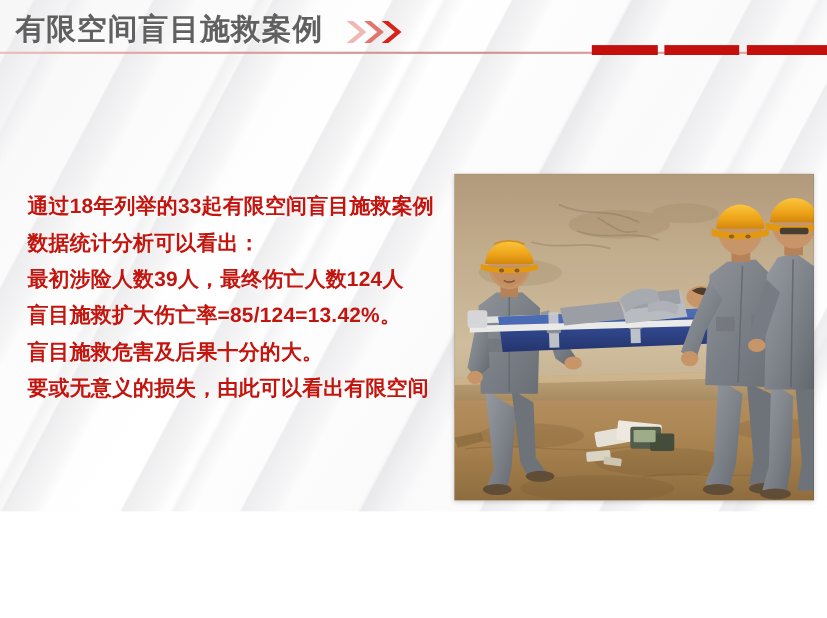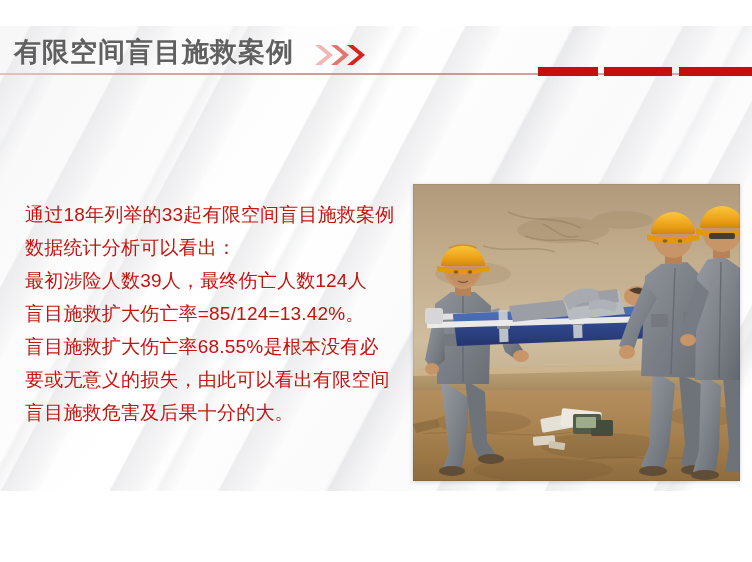--- a/index.html
+++ b/index.html
@@ -14,21 +14,20 @@
     background: #ffffff;
   }
 
   
   .slide {
     position: relative;
     width: 752px;
     height: 465px;
     background: #fdfdfd;
     overflow: hidden;
-    margin-top: 26px;
   }
 
   
   .bg-stripes {
     position: absolute;
     inset: 0;
     background:
       repeating-linear-gradient(
         118deg,
         rgba(255,255,255,0) 0px,
@@ -111,21 +110,21 @@
 
   
   .text-block {
     position: absolute;
     left: 25px;
     top: 172px;
     width: 390px;
   }
   .text-line {
     font-size: 19px;
-    font-weight: normal;
+    font-weight: bold;
     color: #c3140e;
     line-height: 33px;
     letter-spacing: 0.2px;
     white-space: nowrap;
     text-shadow: 0 1px 0 rgba(255,255,255,0.55);
   }
 
   
   .photo {
     position: absolute;
@@ -174,23 +173,22 @@
     <div class="bar-seg s1"></div>
     <div class="bar-seg s2"></div>
     <div class="bar-seg s3"></div>
   </div>
 
   <div class="text-block">
     <div class="text-line">通过18年列举的33起有限空间盲目施救案例</div>
     <div class="text-line">数据统计分析可以看出：</div>
     <div class="text-line">最初涉险人数39人，最终伤亡人数124人</div>
     <div class="text-line">盲目施救扩大伤亡率=85/124=13.42%。</div>
-    <div class="text-line">盲目施救扩大伤亡率68.55%是根本没有必</div>
+    <div class="text-line">盲目施救危害及后果十分的大。</div>
     <div class="text-line">要或无意义的损失，由此可以看出有限空间</div>
-    <div class="text-line">盲目施救危害及后果十分的大。</div>
   </div>
 
   <div class="photo">
     <svg width="327" height="297" viewBox="0 0 327 297">
       <defs>
         <linearGradient id="wallG" x1="0" y1="0" x2="0" y2="1">
           <stad></stad>
           <stop offset="0%" stop-color="#b8a183"></stop>
           <stop offset="35%" stop-color="#cbb696"></stop>
           <stop offset="72%" stop-color="#d8c7a8"></stop>

